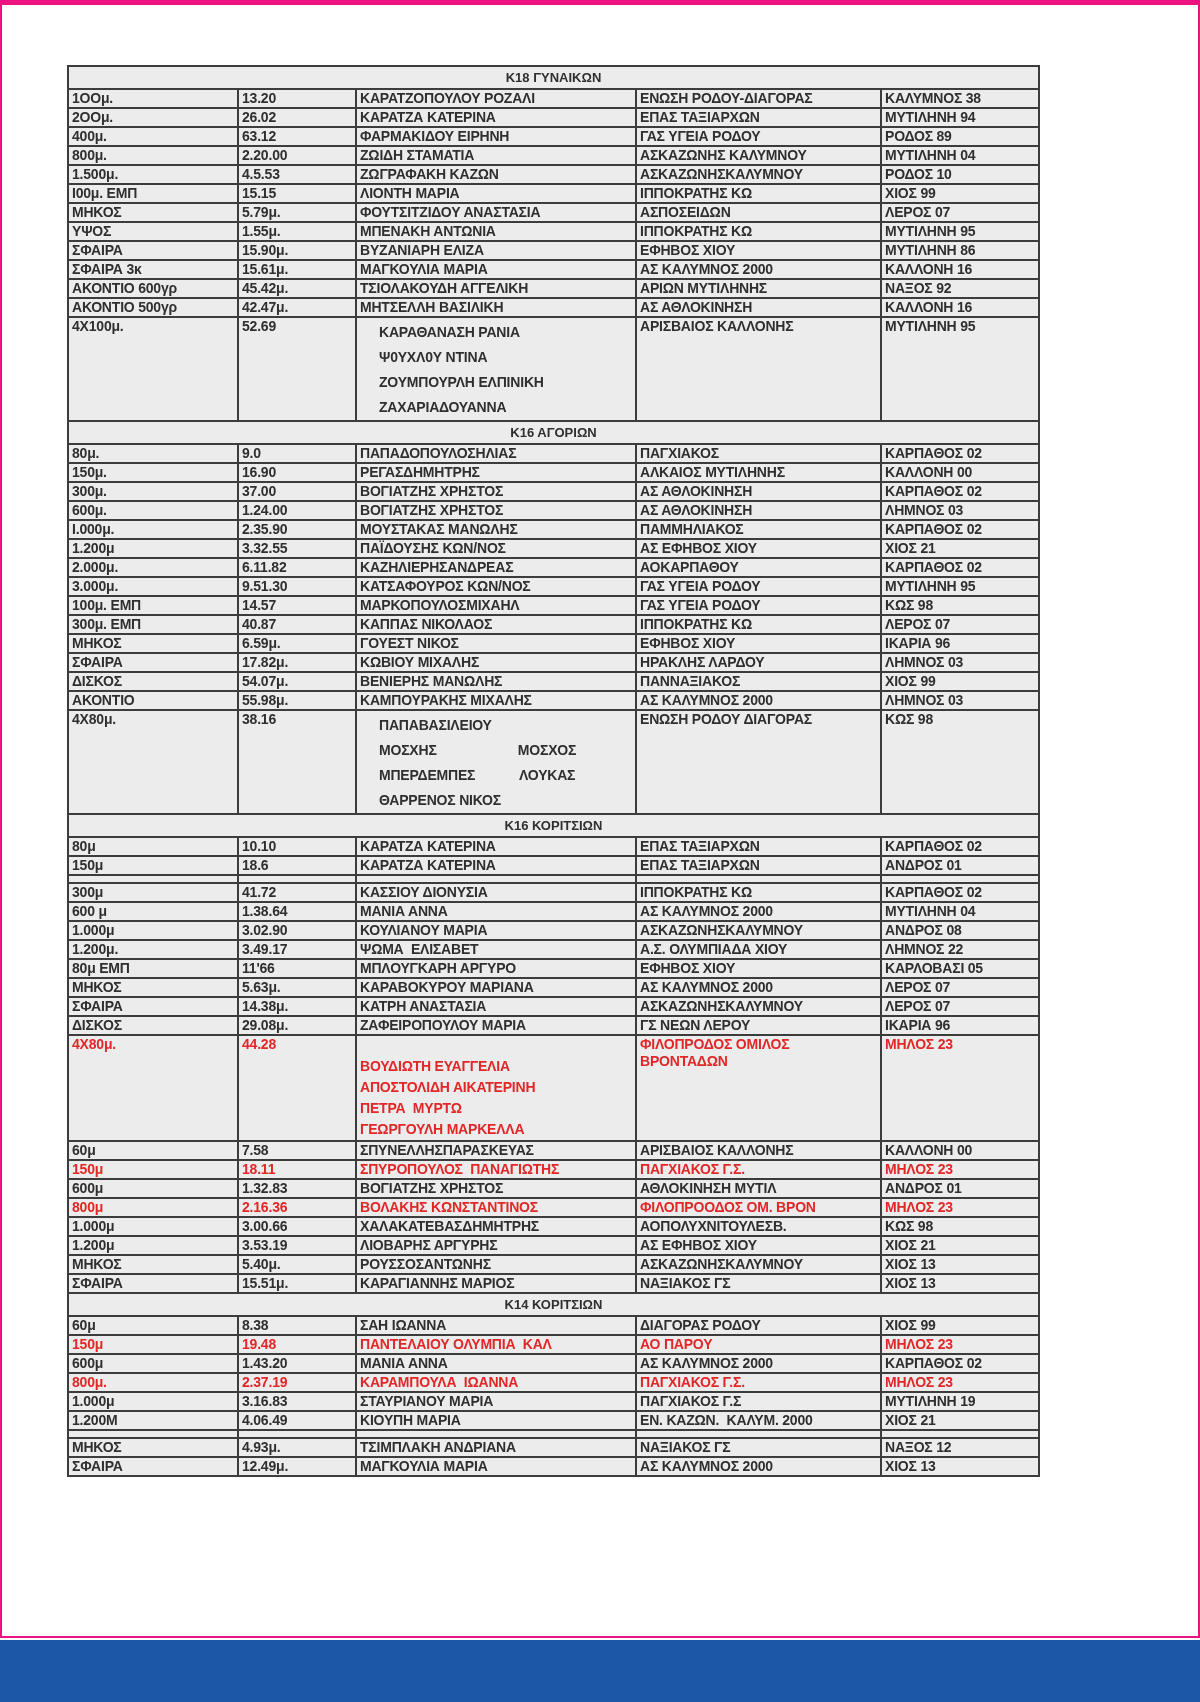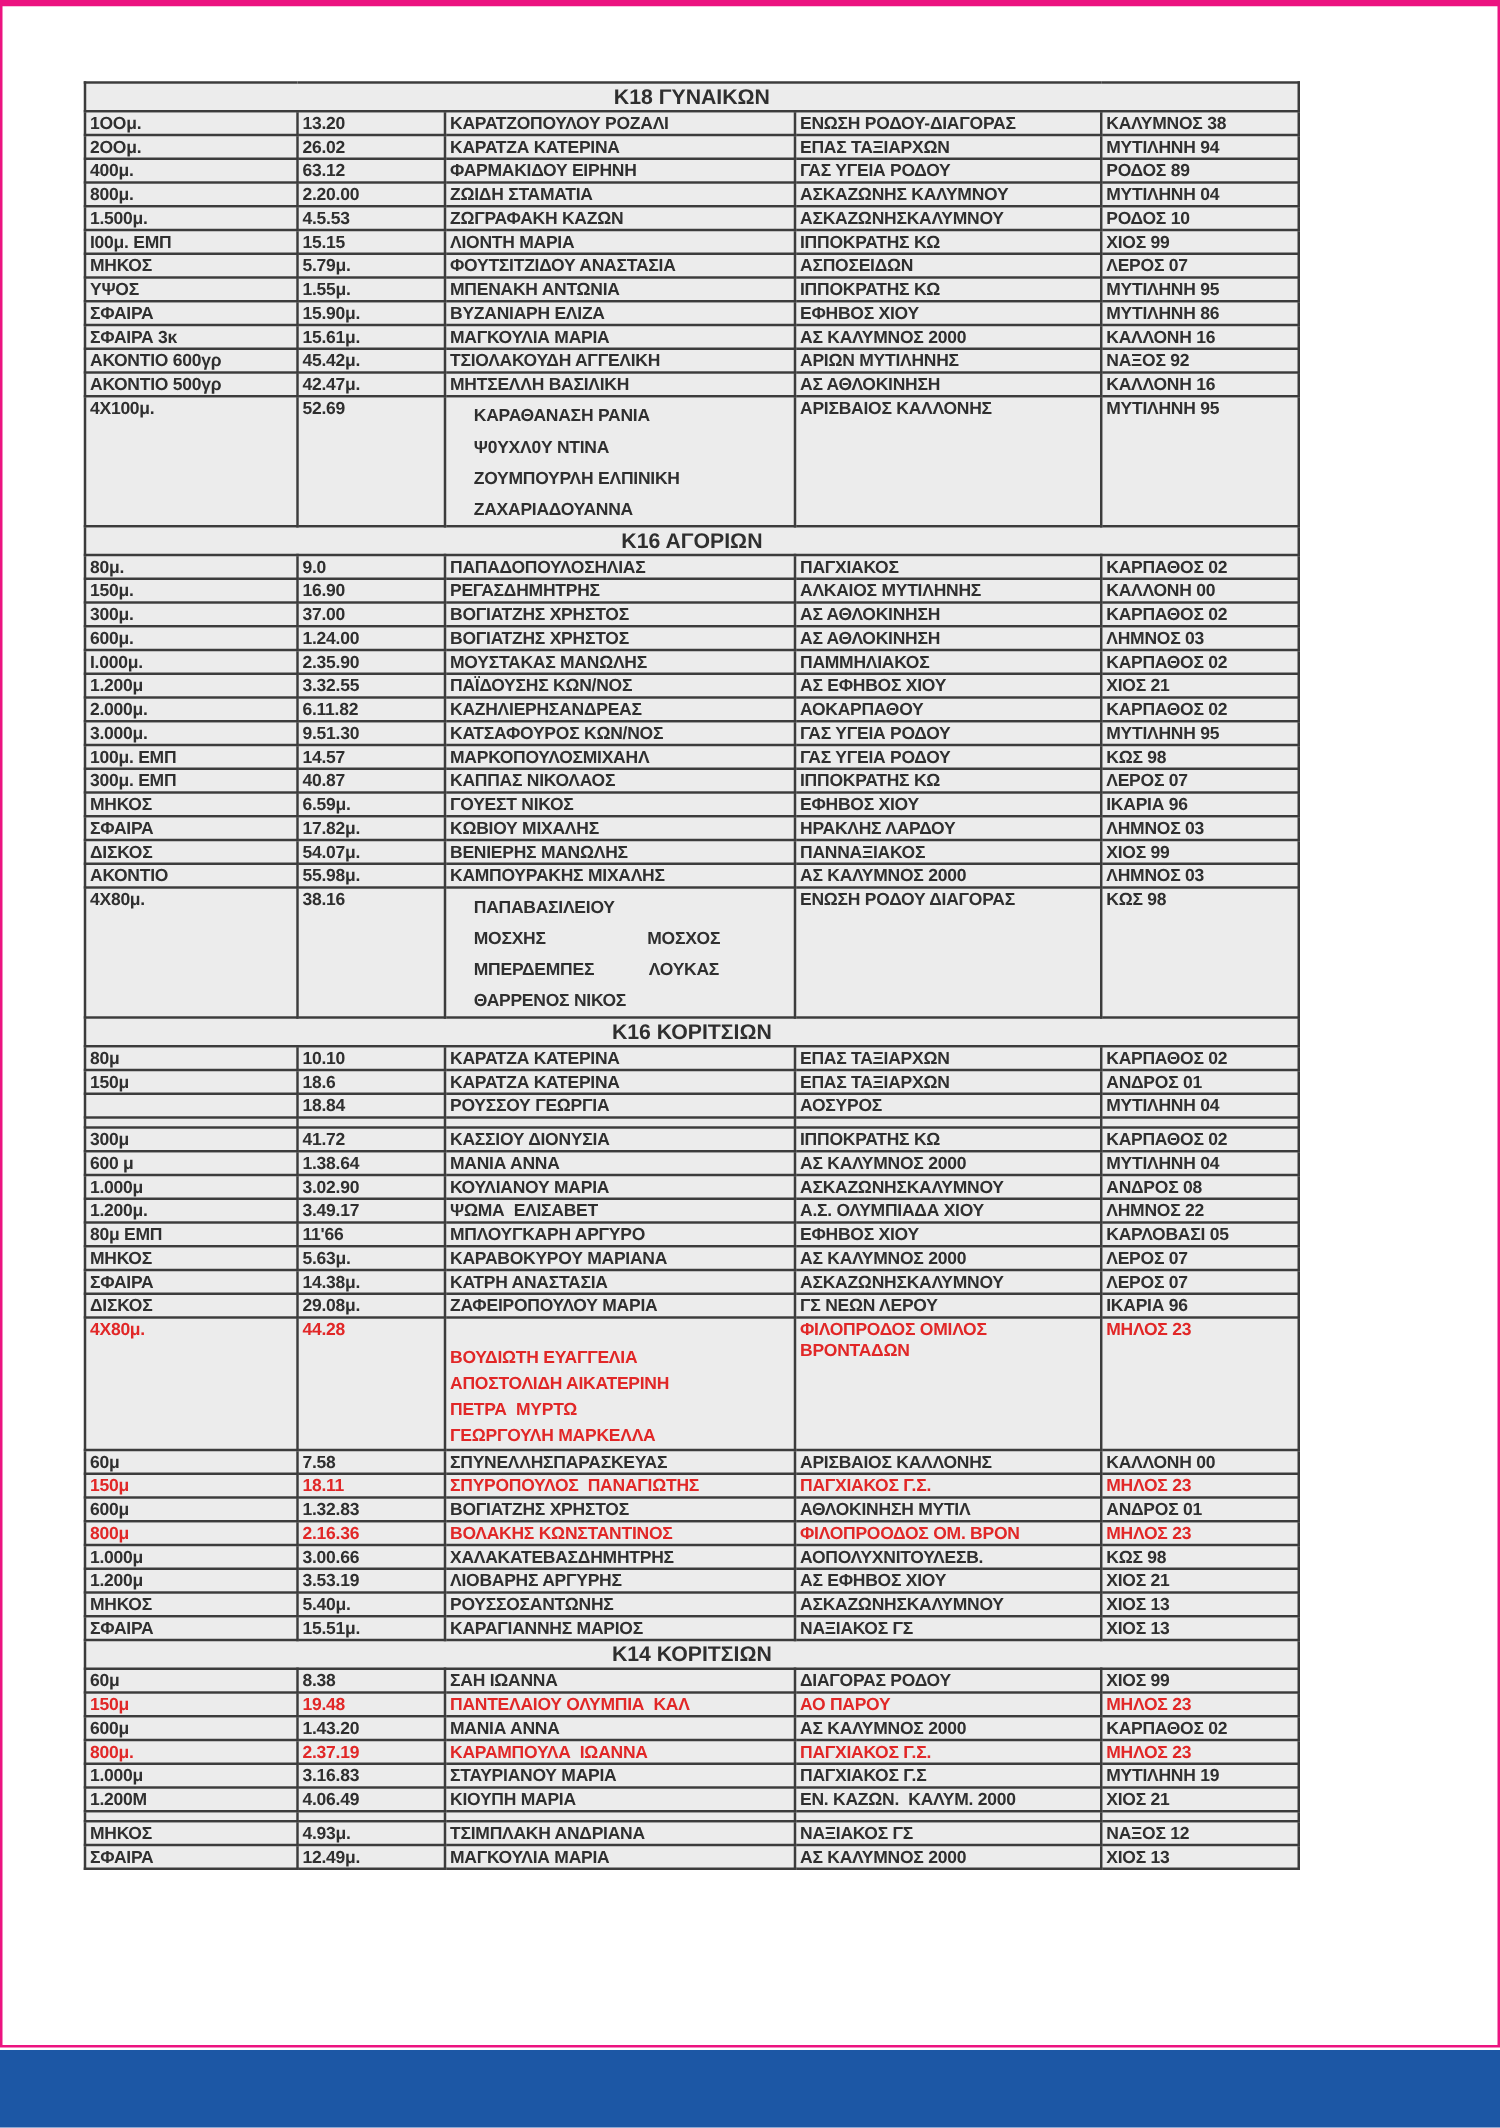--- a/index.html
+++ b/index.html
@@ -23,21 +23,21 @@
   col.c-athlete{width:280px;}
   col.c-club{width:245px;}
   col.c-venue{width:158px;}
   td{
     border:2px solid #3c3c3c;background:#ececec;
     color:#2f2f2f;font-weight:bold;font-size:14px;line-height:17px;
     padding:0 3px;vertical-align:top;letter-spacing:-0.2px;
     white-space:pre-wrap;overflow:hidden;
   }
   td.sec{
-    text-align:center;font-size:17px;line-height:21px;letter-spacing:0;
+    text-align:center;font-size:13px;line-height:21px;letter-spacing:0;
   }
   tr.red td{color:#e12727;}
   tr.spacer td{height:6px;padding:0;line-height:4px;font-size:2px;}
   td.relay-loose{line-height:25px;padding-top:2px;padding-left:22px;}
   td.relay-tight{line-height:21px;padding-top:20px;}
 </style>
 </head>
 <body>
 
 <div class="page-frame"></div>
@@ -269,27 +269,20 @@
         <td>ΕΠΑΣ ΤΑΞΙΑΡΧΩΝ</td>
         <td>ΚΑΡΠΑΘΟΣ 02</td>
       </tr>
       <tr>
         <td>150μ</td>
         <td>18.6</td>
         <td>ΚΑΡΑΤΖΑ ΚΑΤΕΡΙΝΑ</td>
         <td>ΕΠΑΣ ΤΑΞΙΑΡΧΩΝ</td>
         <td>ΑΝΔΡΟΣ 01</td>
       </tr>
-      <tr>
-        <td></td>
-        <td>18.84</td>
-        <td>ΡΟΥΣΣΟΥ ΓΕΩΡΓΙΑ</td>
-        <td>ΑΟΣΥΡΟΣ</td>
-        <td>ΜΥΤΙΛΗΝΗ 04</td>
-      </tr>
       <tr class="spacer">
         <td></td>
         <td></td>
         <td></td>
         <td></td>
         <td></td>
       </tr>
       <tr>
         <td>300μ</td>
         <td>41.72</td>

